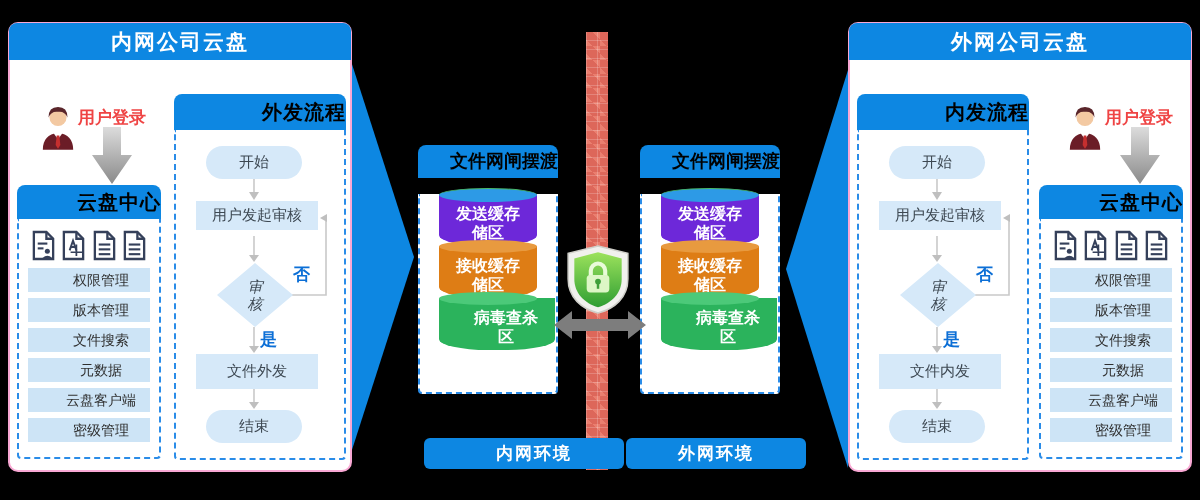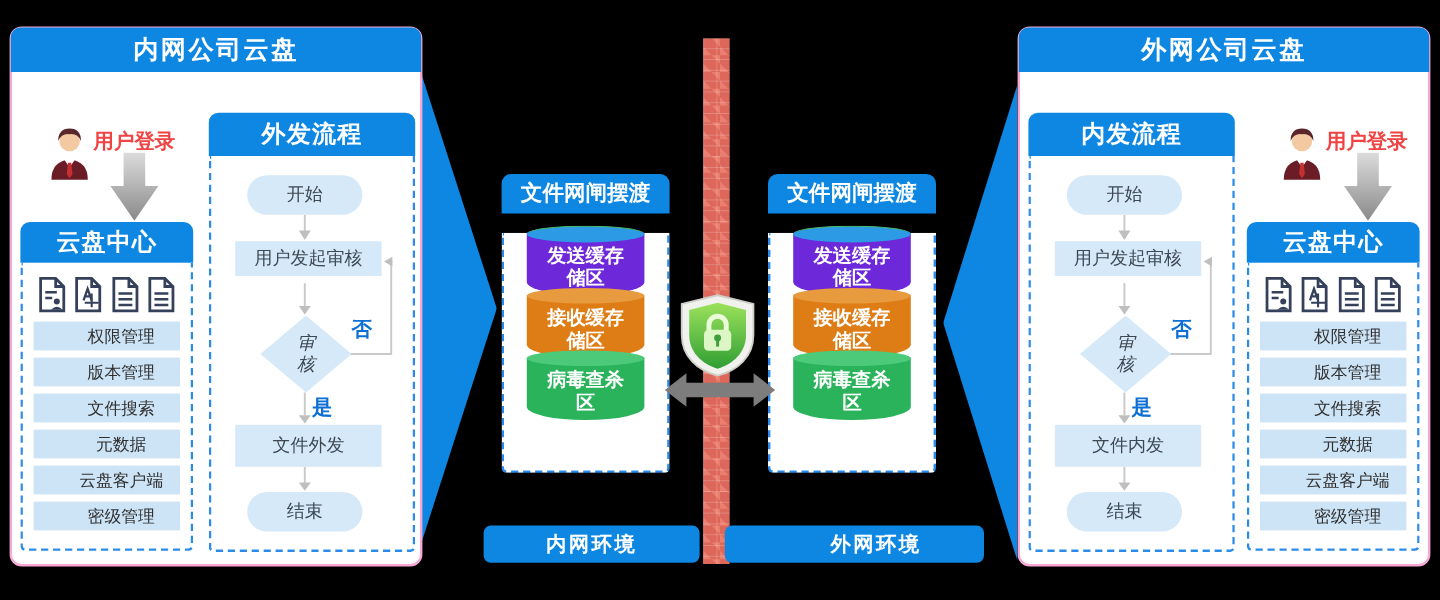--- a/index.html
+++ b/index.html
@@ -10,22 +10,22 @@
   .panel{position:absolute;top:22px;width:344px;height:450px;background:#fff;
          border:2px solid #f9a8d4;border-radius:10px;box-sizing:border-box;}
   .panel-left{left:8px;}
   .panel-right{left:848px;}
   .panel-header{position:absolute;top:-1px;left:-1px;right:-1px;height:37px;background:#0d87e2;
                 border-radius:8px 8px 0 0;color:#fff;font-weight:bold;font-size:21px;
                 text-align:center;line-height:37px;letter-spacing:2px;}
 
   
   .subbox{position:absolute;}
-  .subbox-header{height:34px;background:#0d87e2;border-radius:8px 8px 0 0;color:#ffffff;
-                 font-weight:bold;font-size:20px;text-align:center;line-height:34px;letter-spacing:1px;}
+  .subbox-header{height:34px;background:#0d87e2;border-radius:8px 8px 0 0;color:#000000;
+                 font-weight:bold;font-size:20px;text-align:right;line-height:34px;letter-spacing:1px;}
   .subbox-body{position:relative;background:#fff;border:2px dashed #2a8ce8;border-top:none;
                border-radius:0 0 4px 4px;box-sizing:border-box;}
 
   
   .cloud-center{width:144px;top:161px;}
   .cc-left{left:7px;}
   .cc-right{left:189px;}
   .cloud-center .subbox-body{height:240px;padding:9px 9px 0 9px;}
   .icon-row{display:flex;justify-content:space-between;align-items:center;height:34px;padding:0 2px;}
   .feature-item{height:24px;margin-top:6px;background:#cde4f6;color:#2f2f2f;font-size:14px;
@@ -67,37 +67,37 @@
   .gw-right{left:640px;}
   .gateway .subbox-header{height:33px;line-height:33px;font-size:18px;letter-spacing:0;}
   .gateway .subbox-body{height:200px;}
   .cyl-stack{width:98px;margin:16px auto 0;}
   .cyl{position:relative;width:98px;height:52px;color:#fff;font-weight:bold;font-size:16px;
        text-align:center;border-radius:0 0 49px 49px / 0 0 11px 11px;}
   .cyl::before{content:'';position:absolute;top:-6px;left:0;width:98px;height:13px;border-radius:50%;}
   .cyl .txt{position:relative;padding-top:10px;line-height:19px;}
   .cyl-blue{background:#6d28d9;}   .cyl-blue::before{background:#2d9ae6;border-top:1px solid #49b86a;}
   .cyl-orange{background:#de7d15;} .cyl-orange::before{background:#e89a3f;}
-  .cyl-green{background:#2bb35c;}  .cyl-green::before{background:#4cc979;}
+  .cyl-green{background:#2bb35c;padding-left:18px;}  .cyl-green::before{background:#4cc979;}
 
   
   .wall{position:absolute;left:586px;top:32px;width:22px;height:438px;background-color:#dd675a;
         background-image:
           linear-gradient(0deg, rgba(255,255,255,.20) 1px, transparent 1px),
           linear-gradient(90deg, rgba(255,255,255,.20) 1px, transparent 1px),
           linear-gradient(45deg, rgba(255,165,145,.38) 25%, transparent 25%, transparent 75%, rgba(255,165,145,.38) 75%);
         background-size:11px 9px,11px 9px,14px 14px;}
   .shield{position:absolute;left:562px;top:244px;}
   .exchange{position:absolute;left:552px;top:308px;}
 
   
   .env-label{position:absolute;top:438px;width:180px;height:31px;background:#0d87e2;border-radius:6px;
              color:#fff;font-weight:bold;font-size:17px;text-align:center;line-height:31px;letter-spacing:2px;}
-  .env-intranet{left:403px;}
-  .env-extranet{left:604px;padding-left:36px;}
+  .env-intranet{left:424px;padding-left:20px;}
+  .env-extranet{left:626px;}
 </style>
 </head>
 <body>
 
 <div class="stage">
 
   <div class="big-tri tri-left"></div>
   <div class="big-tri tri-right"></div>
 
   <div class="panel panel-left">

